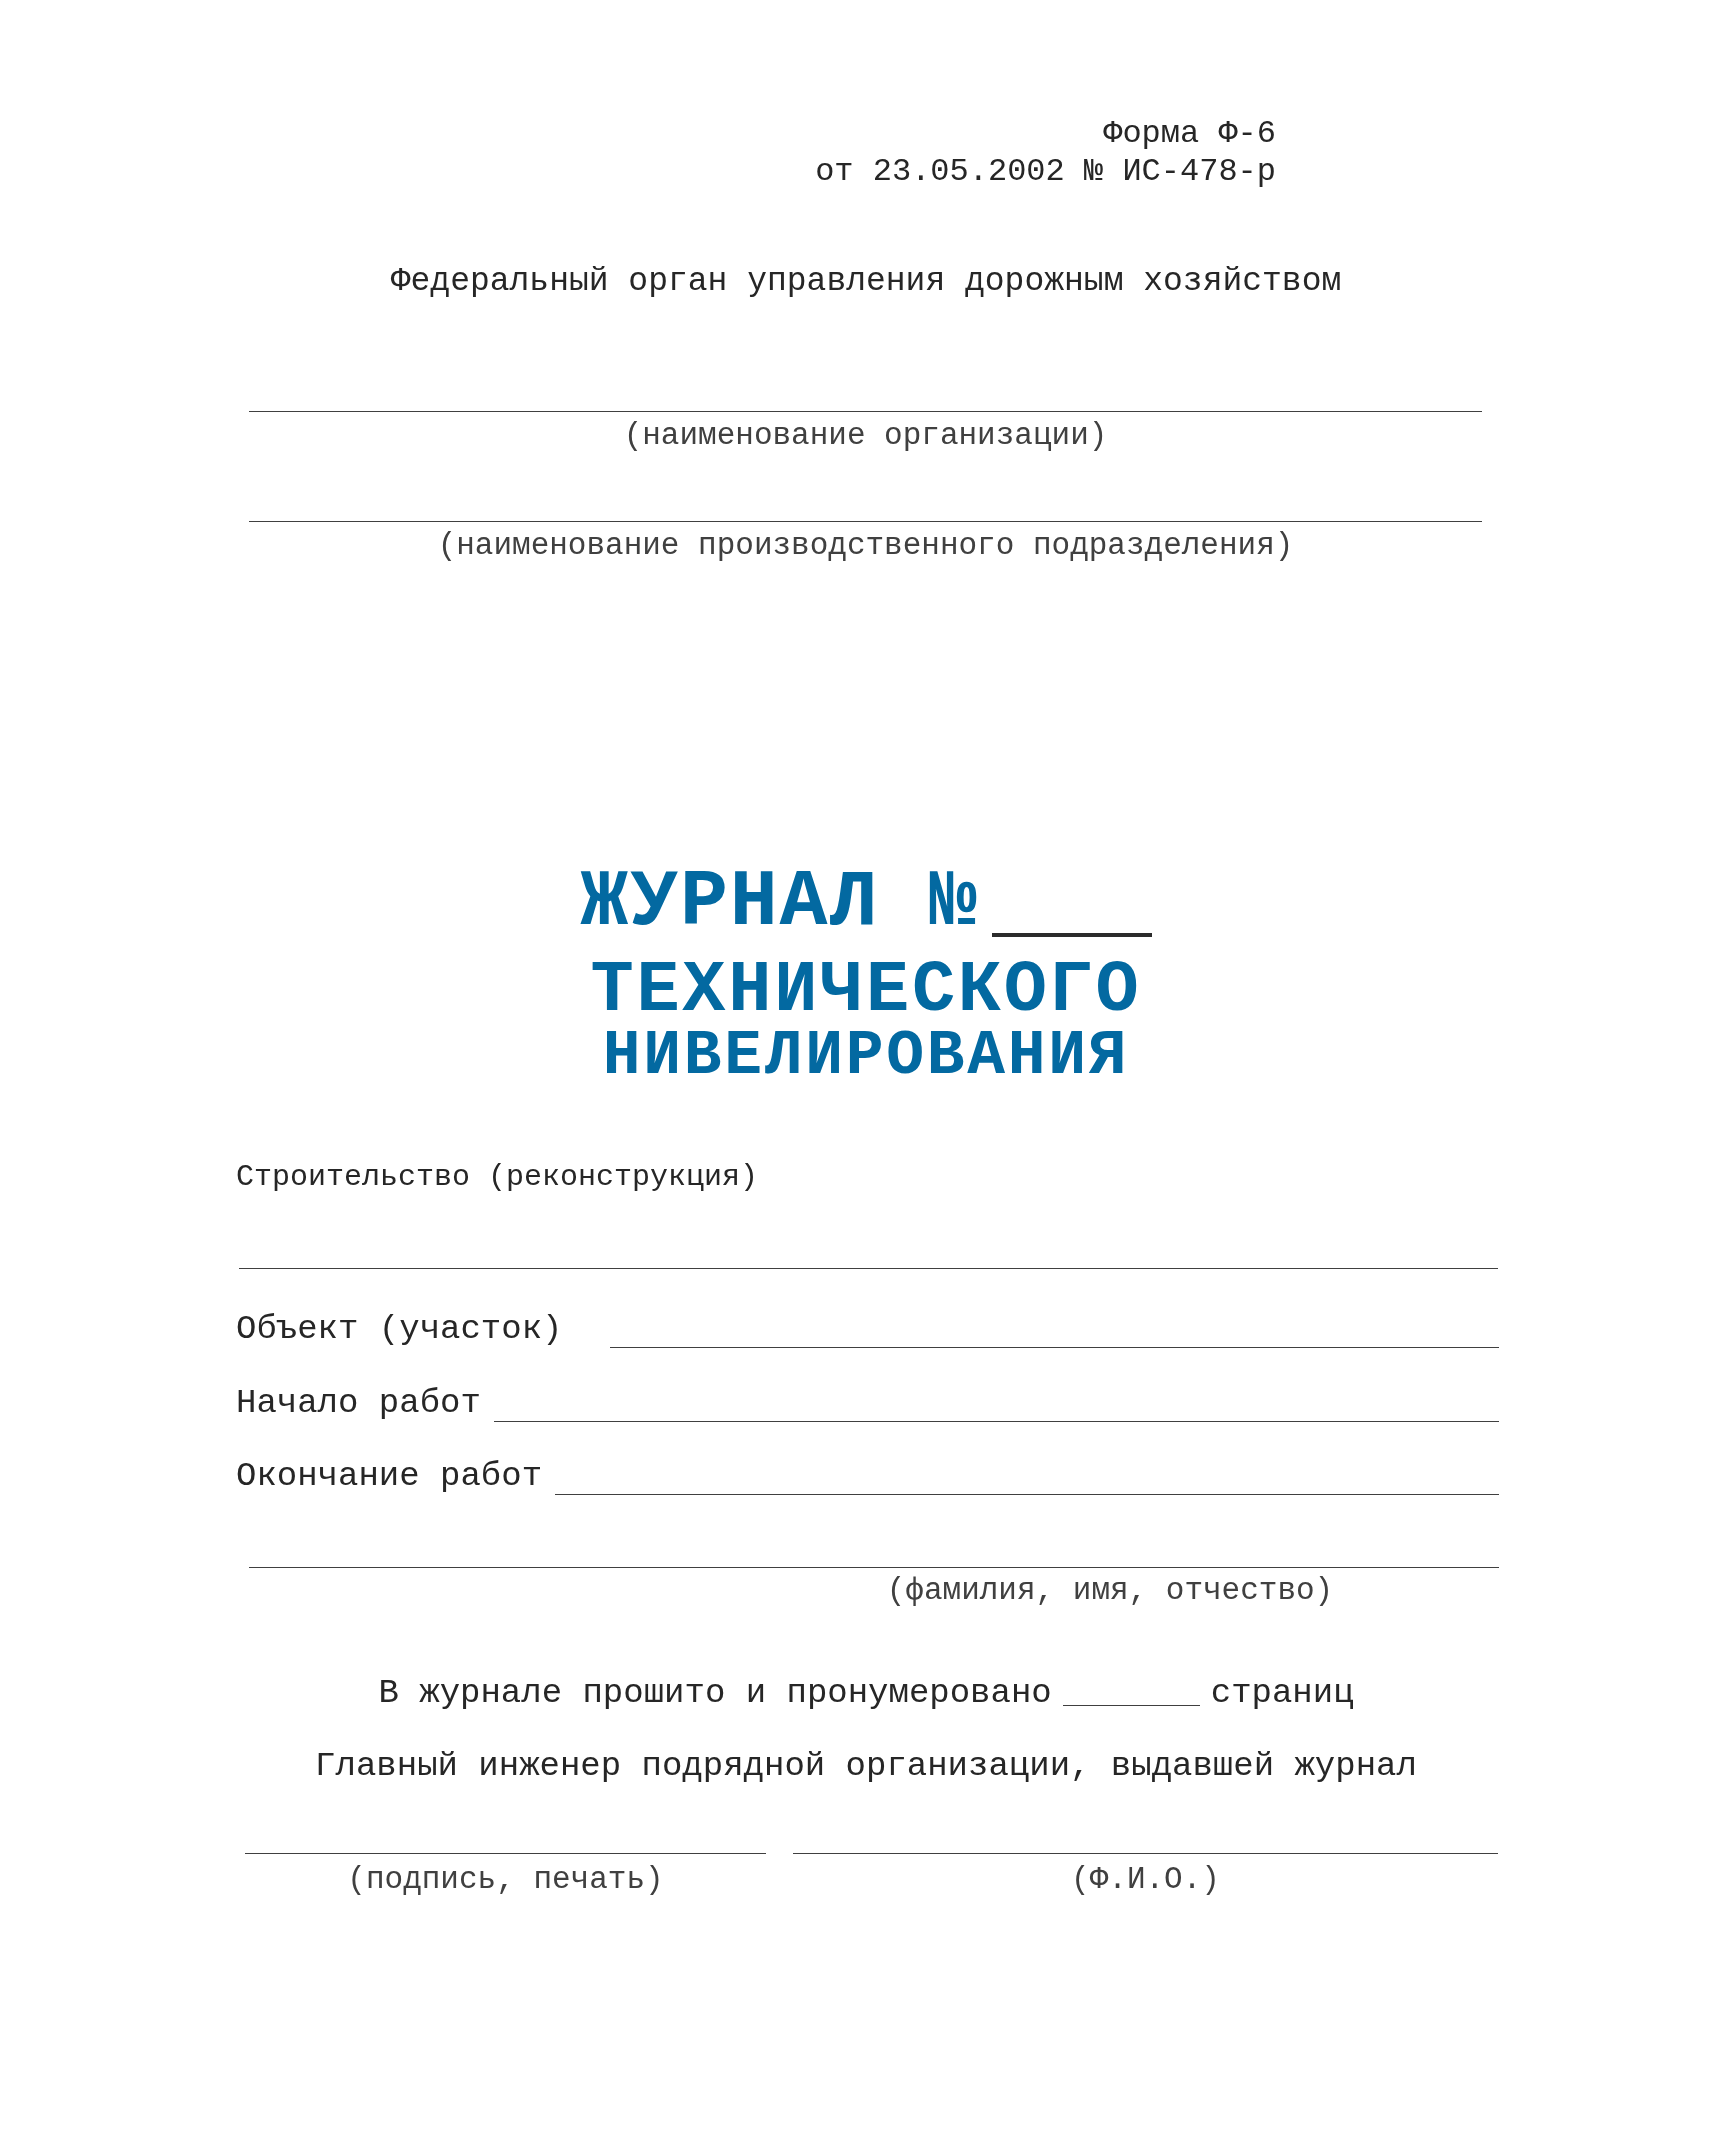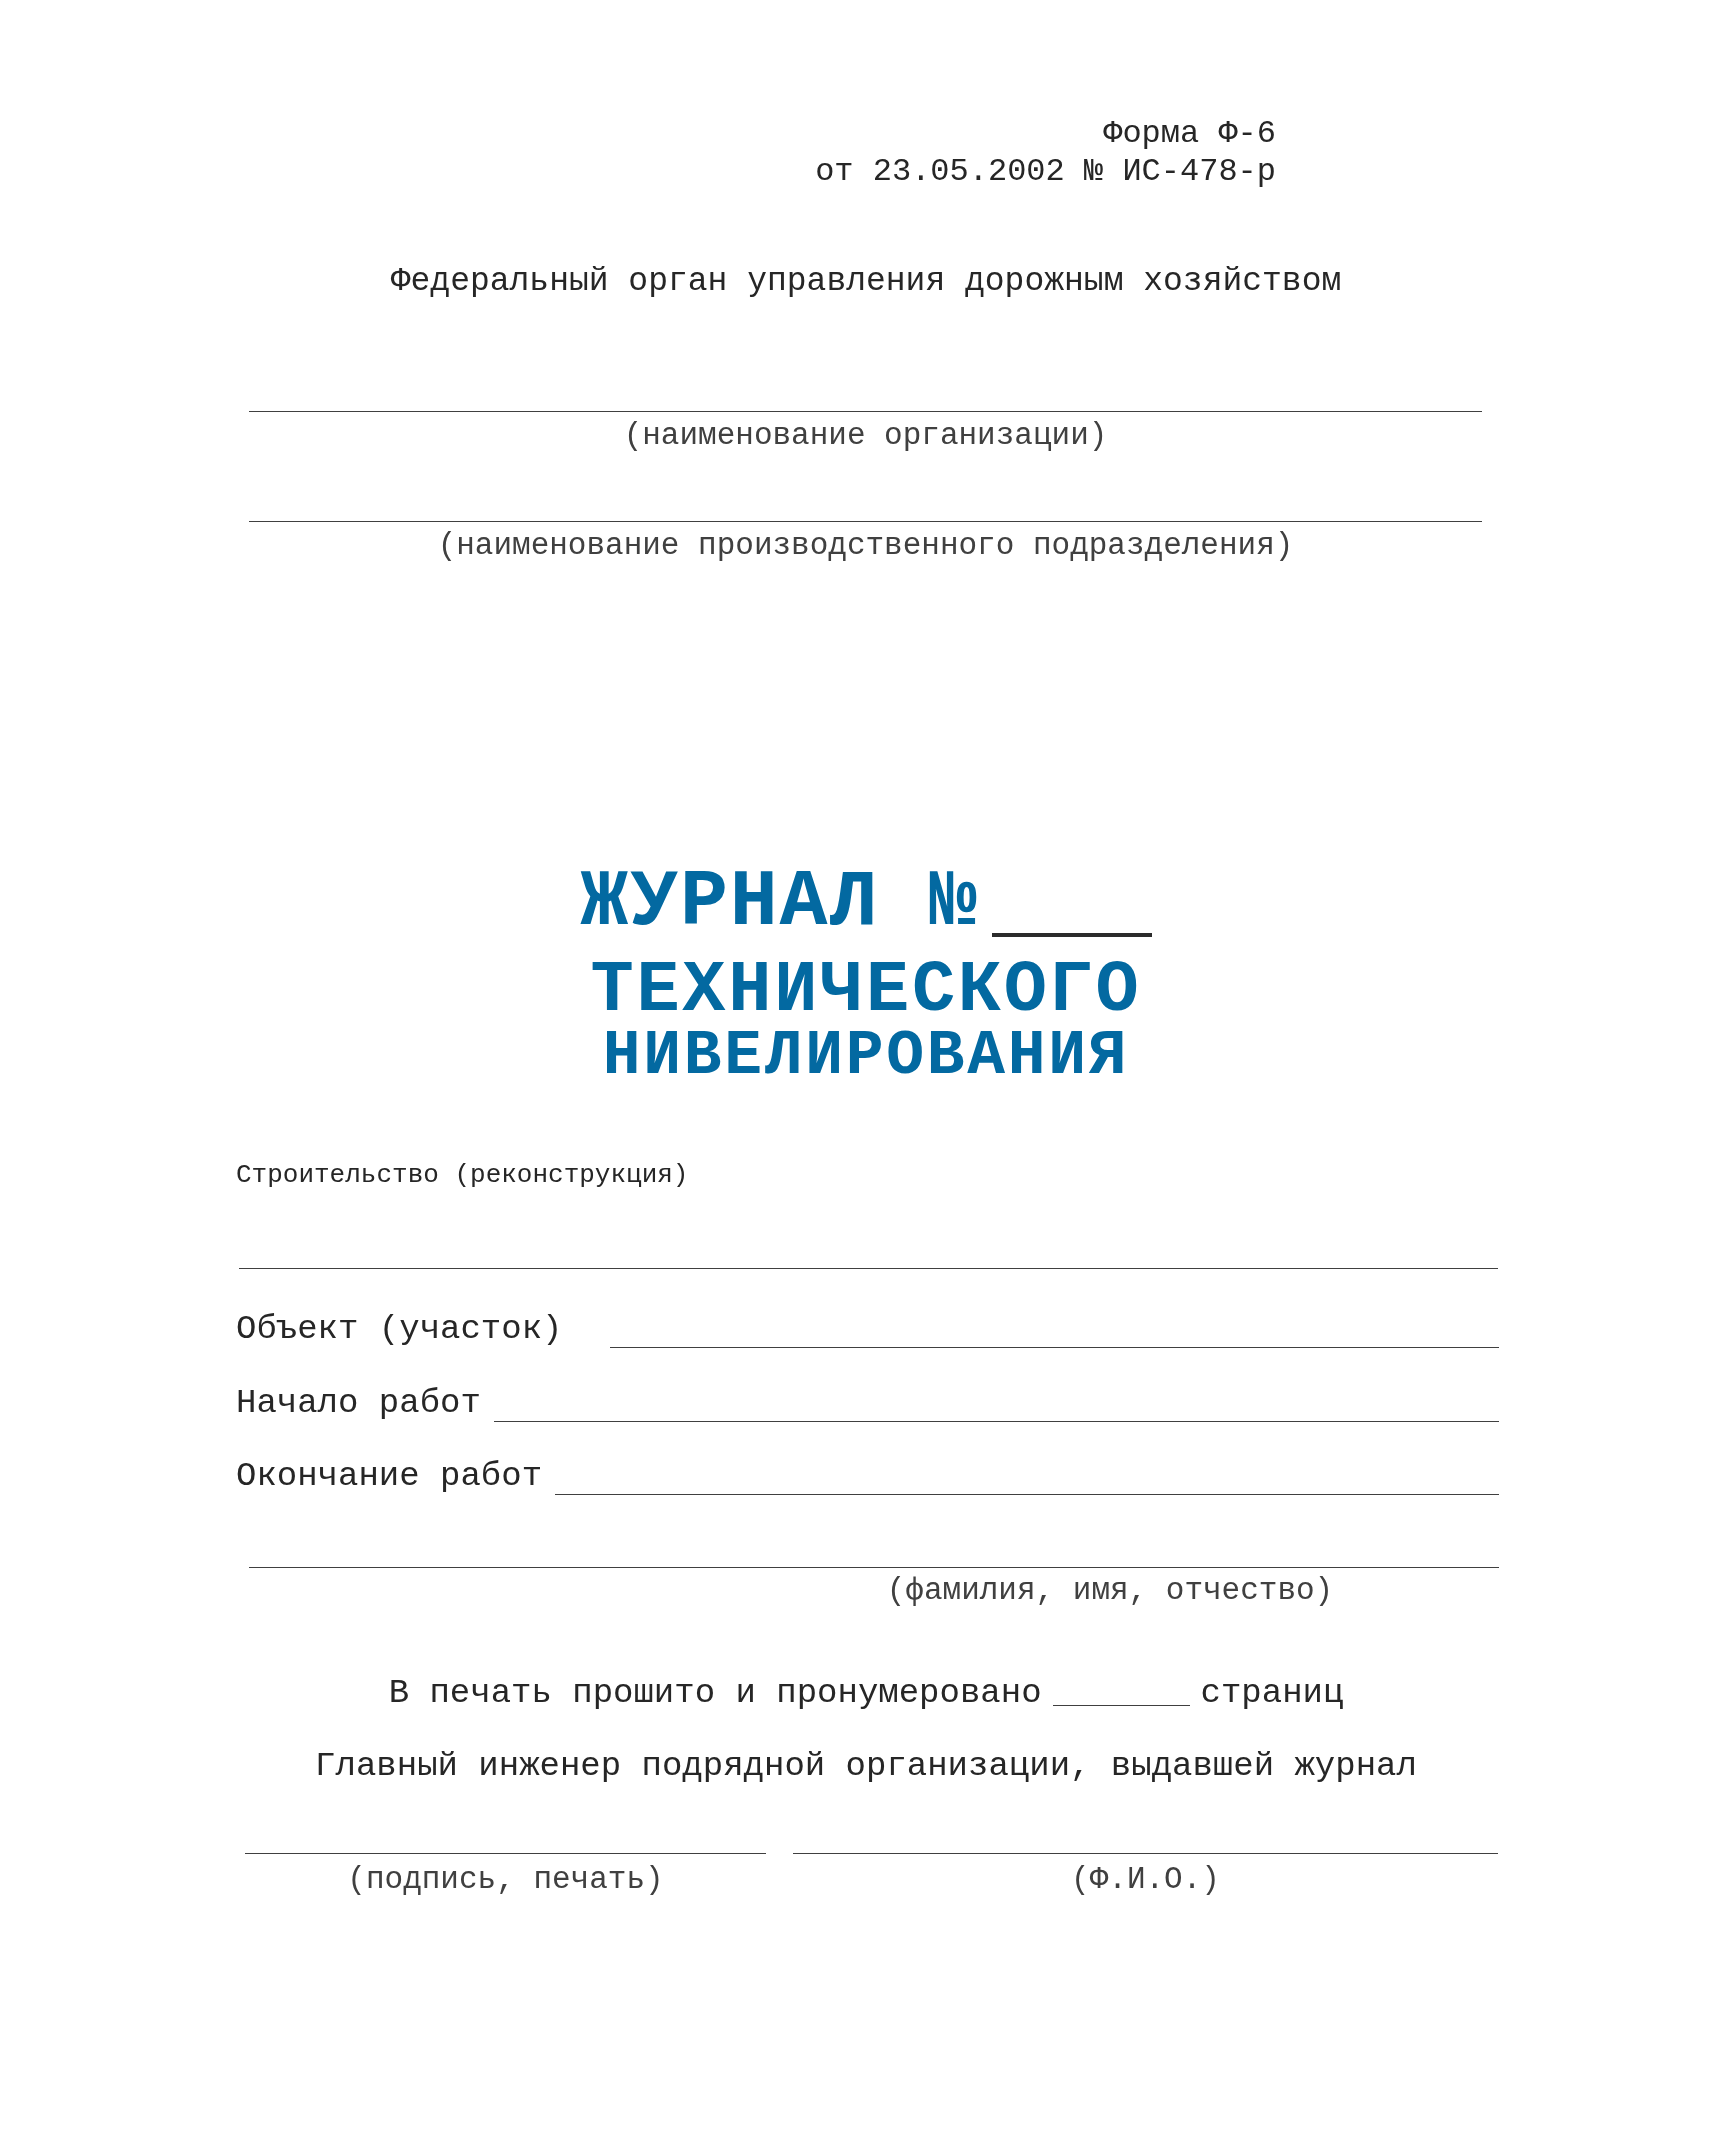--- a/index.html
+++ b/index.html
@@ -79,21 +79,21 @@
     height: 0;
     border-bottom: 4.6px solid #2b2b2b;
     vertical-align: -12.8px;
     margin-left: 12.8px;
   }
 
   
   .construction-label {
     top: 1160px;
     left: 236px;
-    font-size: 26px;
+    font-size: 30px;
   }
 
   
   .field-row {
     left: 236px;
     width: 1263px;
     height: 40px;
     display: flex;
     align-items: flex-end;
     font-size: 34px;
@@ -171,21 +171,21 @@
     <span class="fill"></span>
   </div>
 
   <div class="abs field-row row-responsible">
     <span class="fill"></span>
   </div>
 
   <div class="abs caption caption-fio">(фамилия, имя, отчество)</div>
 
   <div class="abs center-text pages-row">
-    <span>В печать прошито и пронумеровано</span><span class="inline-blank"></span><span>страниц</span>
+    <span>В журнале прошито и пронумеровано</span><span class="inline-blank"></span><span>страниц</span>
   </div>
 
   <div class="abs center-text chief-row">Главный инженер подрядной организации, выдавшей журнал</div>
 
   <div class="abs hline rule-sig-left"></div>
   <div class="abs hline rule-sig-right"></div>
   <div class="abs caption caption-sig-l">(подпись, печать)</div>
   <div class="abs caption caption-sig-r">(Ф.И.О.)</div>
 
 </div>

